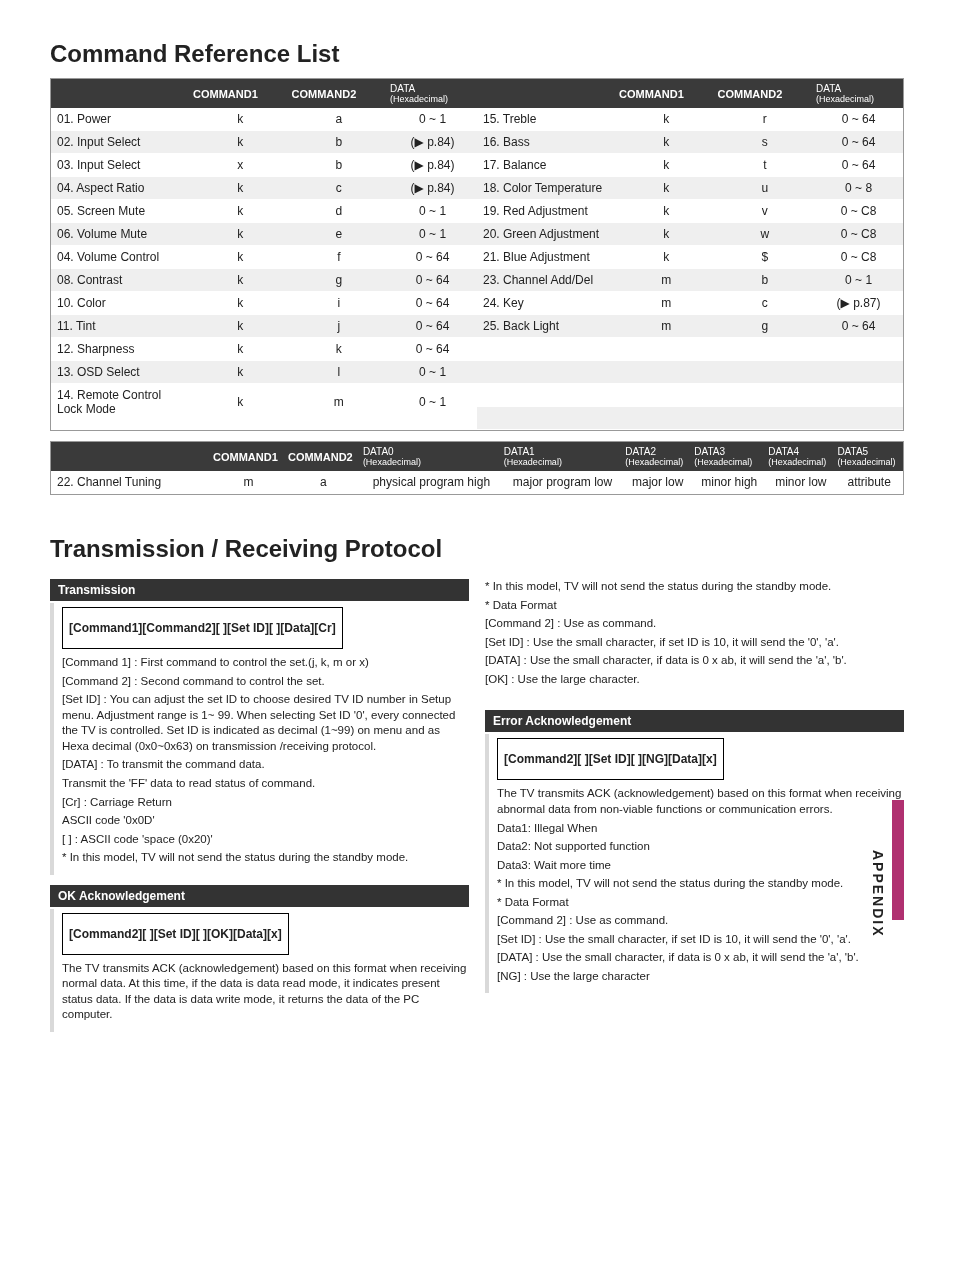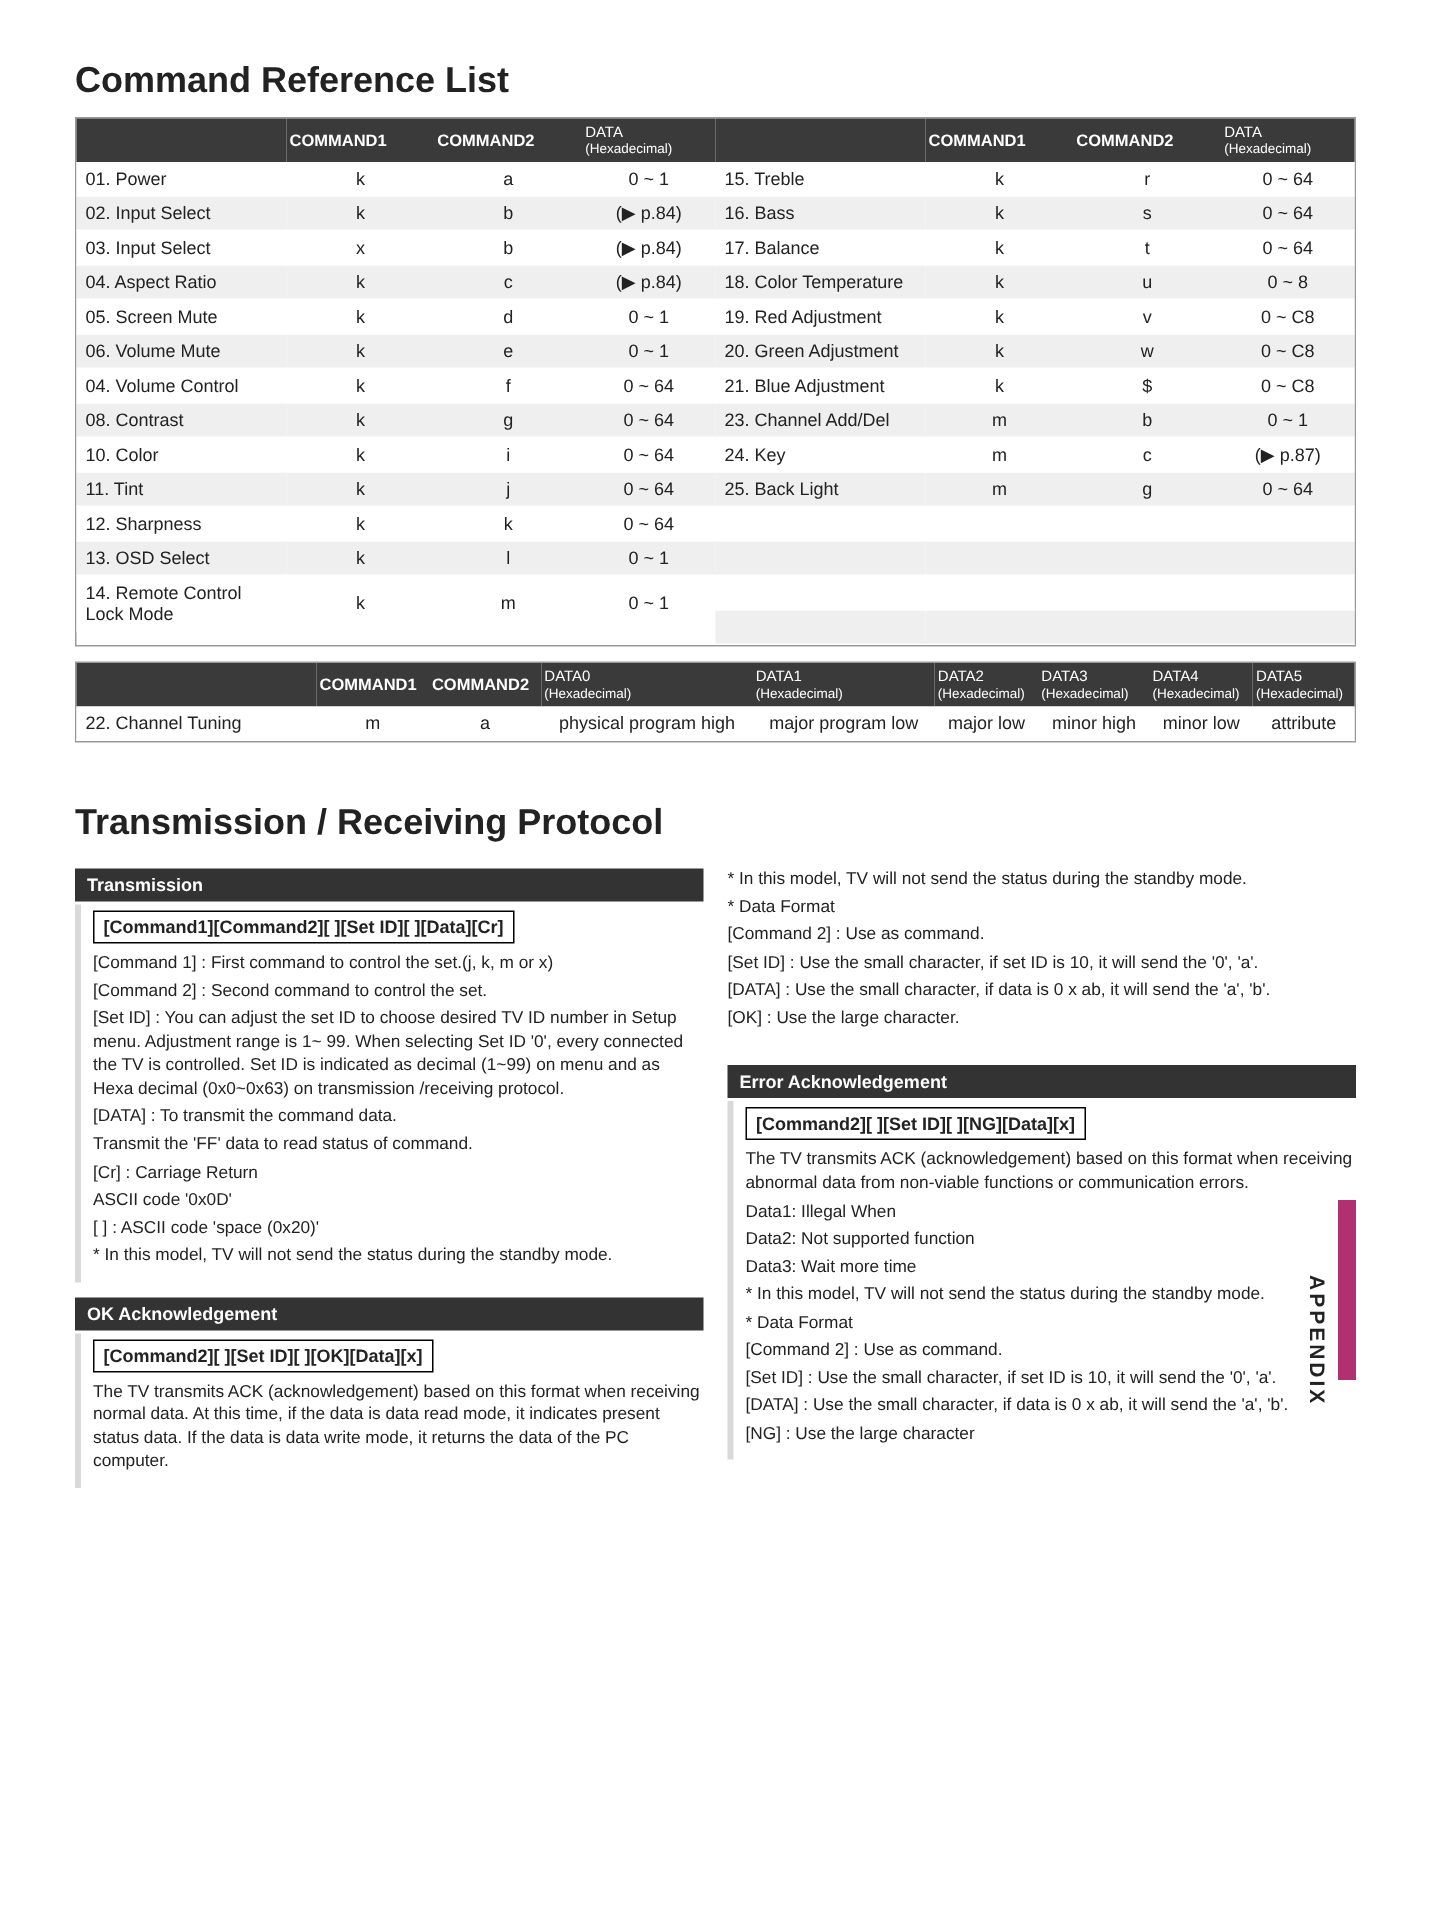--- a/index.html
+++ b/index.html
@@ -57,21 +57,21 @@
     background: #333;
     color: #fff;
     font-weight: bold;
     padding: 3px 8px;
     font-size: 12px;
     margin-bottom: 2px;
   }
   .fmt-box {
     border: 1.5px solid #000;
     display: inline-block;
-    padding: 2px 6px;
+    padding: 12px 6px;
     font-weight: bold;
     font-size: 12px;
     margin: 4px 0 6px 0;
   }
   .body-block {
     border-left: 4px solid #d9d9d9;
     padding: 0 0 6px 8px;
     margin-bottom: 10px;
   }
   .body-block p { margin-bottom: 3px; }

